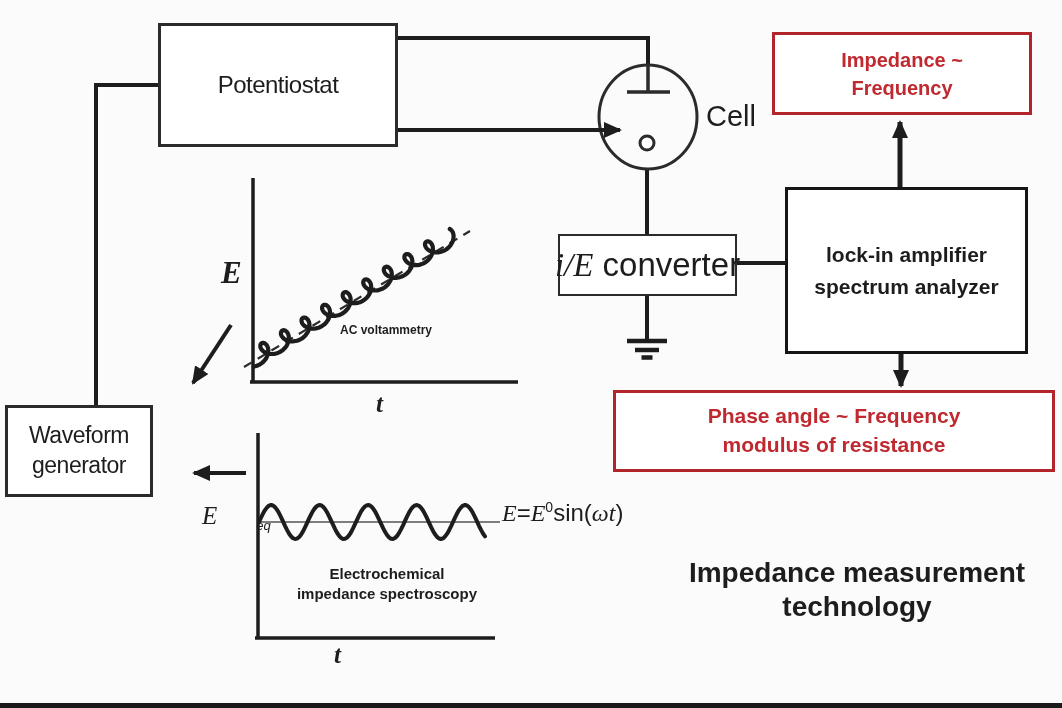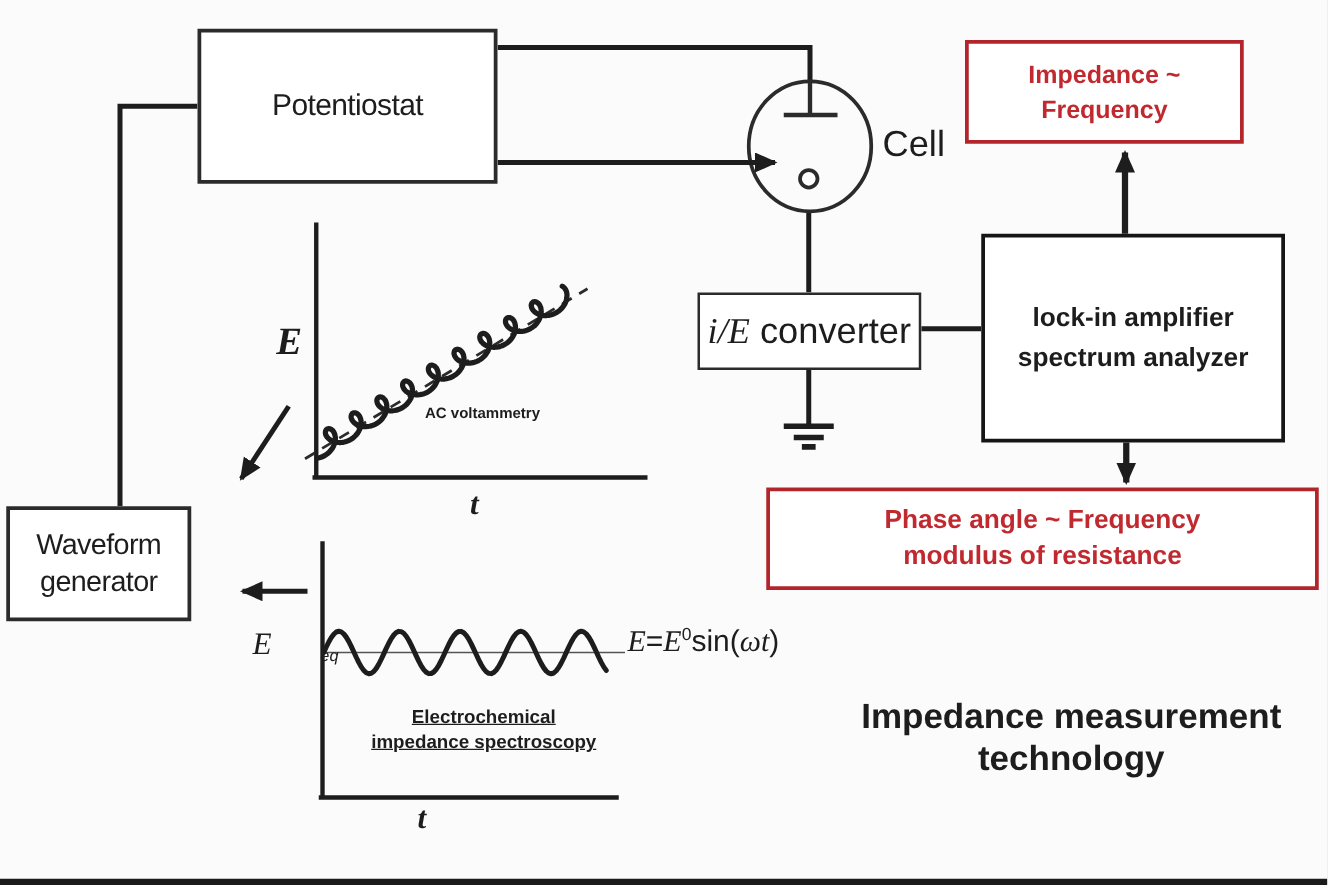--- a/index.html
+++ b/index.html
@@ -15,35 +15,35 @@
   .box {
     position:absolute; background:#ffffff;
     display:flex; flex-direction:column; align-items:center; justify-content:center;
     text-align:center;
   }
   .box-potentiostat { left:158px; top:23px; width:240px; height:124px;
     border:3px solid #2b2b2b; font-size:24px; letter-spacing:-0.5px; }
   .box-waveform { left:5px; top:405px; width:148px; height:92px;
     border:3px solid #2b2b2b; font-size:23px; line-height:1.3; letter-spacing:-0.5px; }
   .box-ie { left:558px; top:234px; width:179px; height:62px;
-    border:2.5px solid #2b2b2b; font-size:29px; flex-direction:row; }
+    border:2.5px solid #2b2b2b; font-size:33px; flex-direction:row; }
   .box-lockin { left:785px; top:187px; width:243px; height:167px;
     border:3px solid #151515; font-size:21px; font-weight:700; line-height:1.5; }
-  .box-red-top { left:772px; top:32px; width:223px; height:83px;
+  .box-red-top { left:772px; top:32px; width:260px; height:83px;
     border:3px solid #b2262b; color:#c0292f; font-size:20px; font-weight:700; line-height:1.4; }
   .box-red-bottom { left:613px; top:390px; width:442px; height:82px;
     border:3px solid #b2262b; color:#c0292f; font-size:21px; font-weight:700; line-height:1.38; }
 
   .lbl { position:absolute; white-space:nowrap; }
   .lbl-cell { left:706px; top:100px; font-size:29px; }
   .lbl-title { left:647px; top:556px; width:420px; text-align:center; white-space:normal;
     font-size:28px; font-weight:700; line-height:1.2; }
   .lbl-acv-caption { left:340px; top:323px; font-size:12px; font-weight:700; }
   .lbl-eis-caption { left:277px; top:564px; width:220px; text-align:center; white-space:normal;
-    font-size:15px; font-weight:700; line-height:1.35;text-decoration:underline; }
+    font-size:15px; font-weight:700; line-height:1.35; }
   .serifit { font-family:"Liberation Serif", serif; font-style:italic; }
   .lbl-E { left:221px; top:255px; font-size:31px; font-weight:700; }
   .lbl-t1 { left:376px; top:390px; font-size:25px; font-weight:700; }
   .lbl-t2 { left:334px; top:641px; font-size:25px; font-weight:700; }
   .lbl-Eeq { left:202px; top:501px; font-size:25px; }
   .lbl-Eeq sub { font-size:13px; font-style:italic;margin-left:39px; }
   .lbl-formula { left:502px; top:499px; font-size:24px; }
   .lbl-formula sup { font-size:14px; }
   .bottom-bar { position:absolute; left:0; top:703px; width:1062px; height:5px; background:#1b1b1b; }
 </style>

